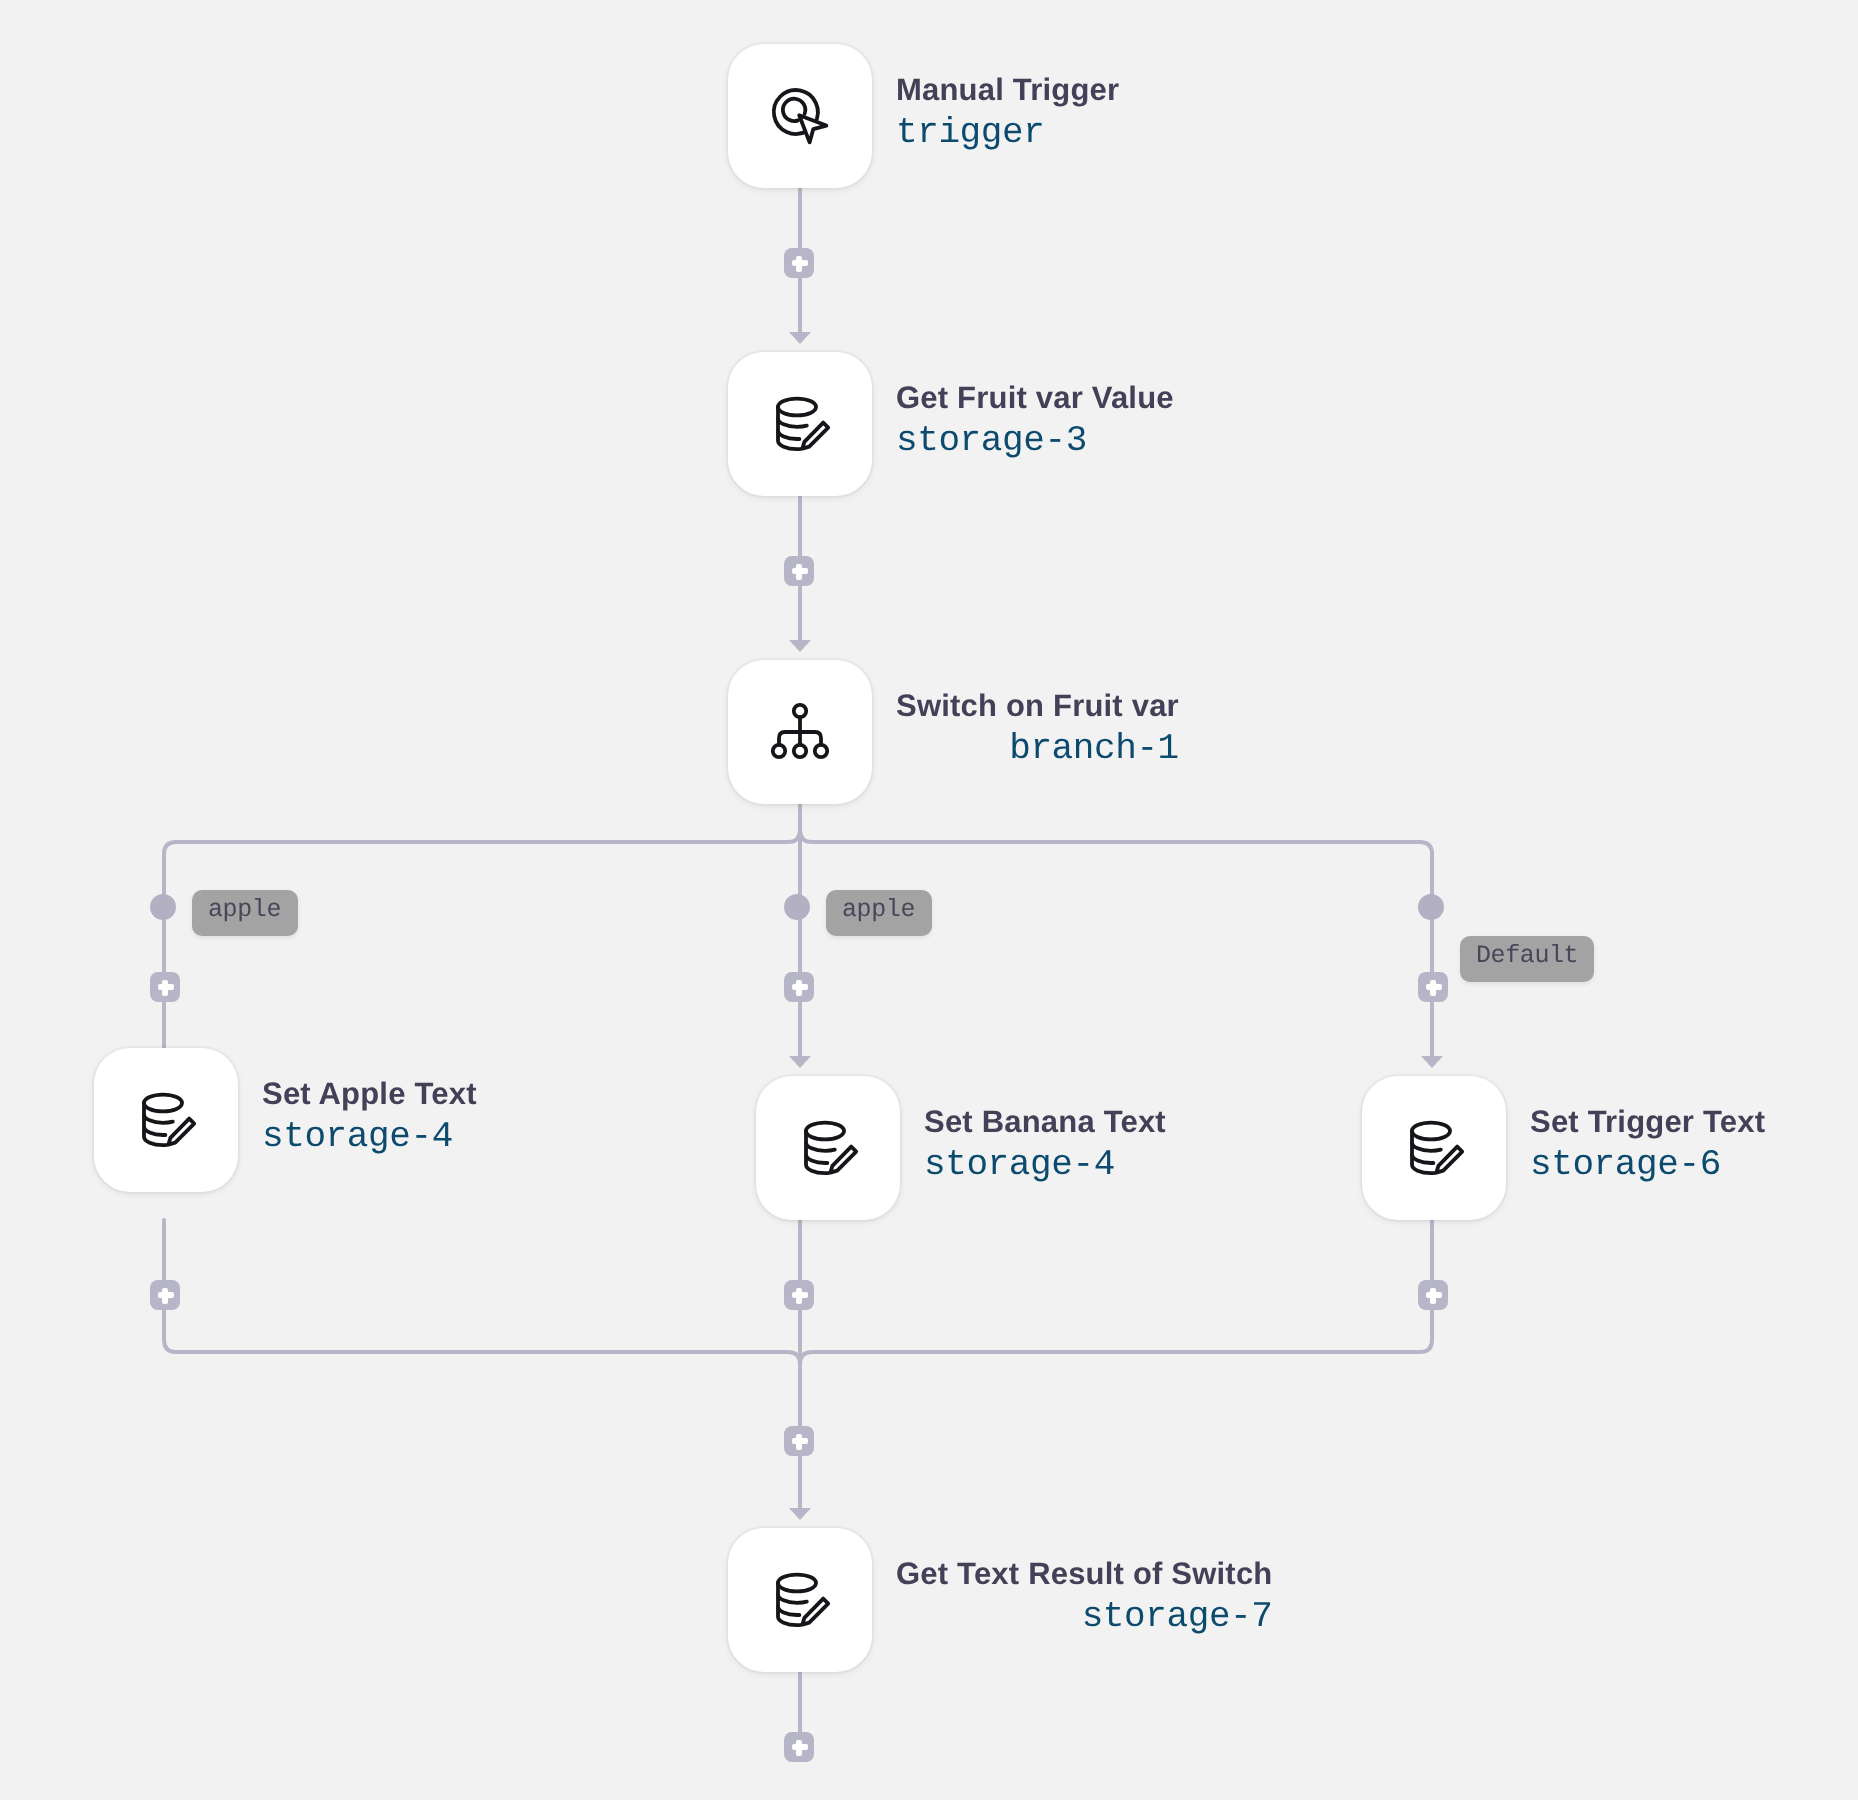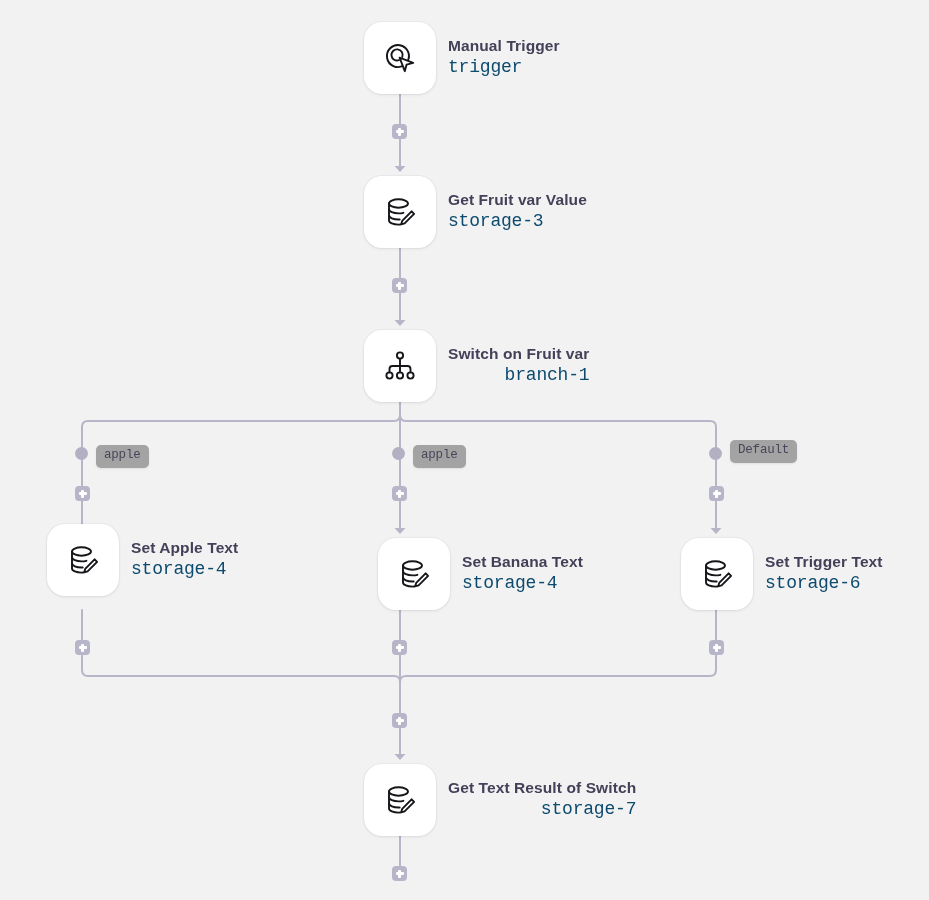--- a/index.html
+++ b/index.html
@@ -265,21 +265,21 @@
         <div class="node-text">
           <div class="node-title">Get Text Result of Switch</div>
           <div class="node-sub">storage-7</div>
         </div>
       </div>
       <div class="branch-dot" style="left: 75px; top: 447px; background: rgb(179, 176, 196);"></div>
       <div class="branch-dot" style="left: 392px; top: 447px; background: rgb(179, 176, 196);"></div>
       <div class="branch-dot" style="left: 709px; top: 447px; background: rgb(179, 176, 196);"></div>
       <div class="branch-label" style="left: 96px; top: 445px;">apple</div>
       <div class="branch-label" style="left: 413px; top: 445px;">apple</div>
-      <div class="branch-label" style="left: 730px; top: 440px;">Default</div>
+      <div class="branch-label" style="left: 730px; top: 468px;">Default</div>
       <div class="plus-btn" style="left: 392px; top: 124px;"></div>
       <div class="plus-btn" style="left: 392px; top: 278px;"></div>
       <div class="plus-btn" style="left: 75px; top: 486px;"></div>
       <div class="plus-btn" style="left: 392px; top: 486px;"></div>
       <div class="plus-btn" style="left: 709px; top: 486px;"></div>
       <div class="plus-btn" style="left: 75px; top: 640px;"></div>
       <div class="plus-btn" style="left: 392px; top: 640px;"></div>
       <div class="plus-btn" style="left: 709px; top: 640px;"></div>
       <div class="plus-btn" style="left: 392px; top: 713px;"></div>
       <div class="plus-btn" style="left: 392px; top: 866px;"></div>

